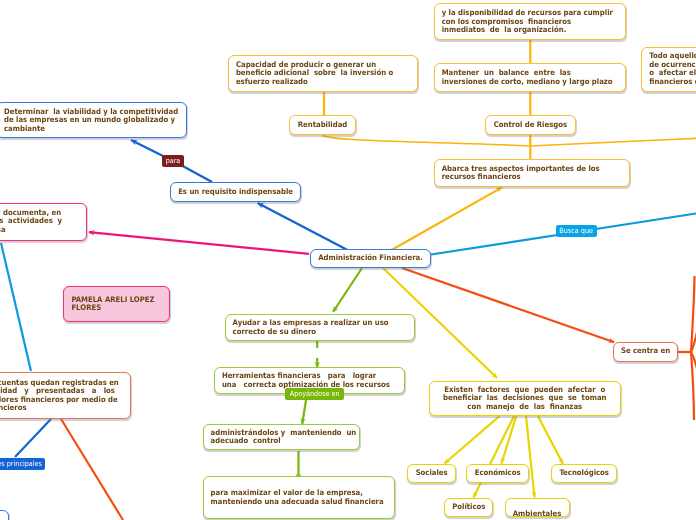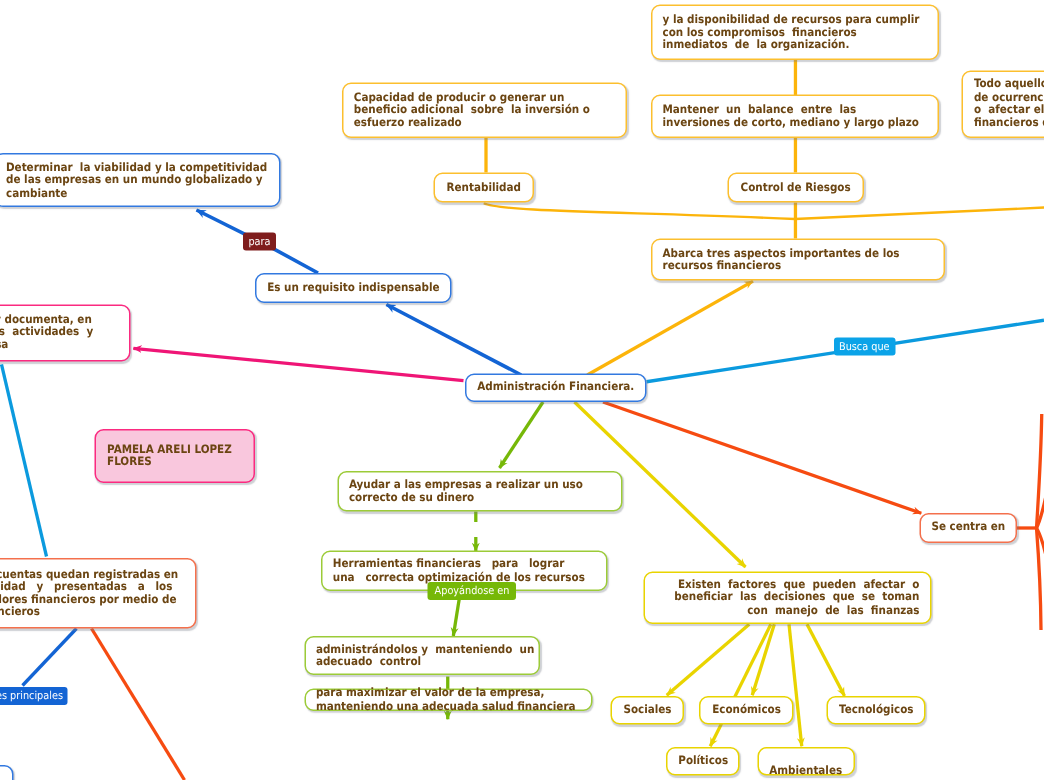--- a/index.html
+++ b/index.html
@@ -107,23 +107,23 @@
     <div class="node" style="left: -48.7px; top: 371.9px; width: 179.9px; height: 47.6px; border-color: rgb(244, 112, 76);"><span style="text-align: left;">Todas las cuentas quedan registradas en
 la contabilidad   y   presentadas   a   los
 los indicadores financieros por medio de
 datos financieros</span></div>
     <div class="node" style="left: 224.6px; top: 314.3px; width: 190.9px; height: 26.8px; border-color: rgb(156, 203, 56);"><span style="text-align: left;">Ayudar a las empresas a realizar un uso
 correcto de su dinero</span></div>
     <div class="node" style="left: 213.9px; top: 367px; width: 190.9px; height: 27.2px; border-color: rgb(156, 203, 56);"><span style="text-align: left;">Herramientas financieras   para   lograr
 una   correcta optimización de los recursos</span></div>
     <div class="node" style="left: 202.6px; top: 423.6px; width: 157px; height: 26.9px; border-color: rgb(156, 203, 56);"><span style="text-align: left;">administrándolos y  manteniendo  un
 adecuado  control</span></div>
-    <div class="node" style="left: 202.6px; top: 459px; width: 192.3px; height: 15px; border-color: rgb(156, 203, 56);"><span style="text-align: left;">para maximizar el valor de la empresa,
+    <div class="node" style="left: 202.6px; top: 476px; width: 192.3px; height: 43px; border-color: rgb(156, 203, 56);"><span style="text-align: left;">para maximizar el valor de la empresa,
 manteniendo una adecuada salud financiera</span></div>
-    <div class="node" style="left: 428.5px; top: 380.7px; width: 192.5px; height: 35.5px; border-color: rgb(233, 212, 0);"><span style="text-align: right;">Existen  factores  que  pueden  afectar  o
+    <div class="node" style="left: 428.5px; top: 380.7px; width: 192.5px; height: 35.5px; border-color: rgb(233, 212, 0);"><span style="text-align: center;">Existen  factores  que  pueden  afectar  o
 beneficiar  las  decisiones  que  se  toman
 con  manejo  de  las  finanzas</span></div>
     <div class="node" style="left: 407px; top: 464.1px; width: 49.3px; height: 18.6px; border-color: rgb(233, 212, 0);"><span style="text-align: center;">Sociales</span></div>
     <div class="node" style="left: 466.4px; top: 464.1px; width: 62.6px; height: 18.6px; border-color: rgb(233, 212, 0);"><span style="text-align: center;">Económicos</span></div>
     <div class="node" style="left: 551px; top: 464.1px; width: 66.4px; height: 18.6px; border-color: rgb(233, 212, 0);"><span style="text-align: center;">Tecnológicos</span></div>
     <div class="node" style="left: 444.2px; top: 498.4px; width: 48.8px; height: 18.6px; border-color: rgb(233, 212, 0);"><span style="text-align: center;">Políticos</span></div>
     <div class="node" style="left: 504.5px; top: 498.4px; width: 65.2px; height: 18.6px; border-color: rgb(233, 212, 0);"><span style="text-align: center; margin-top: 14px;">Ambientales</span></div>
     <div class="node" style="left: 612.9px; top: 341.5px; width: 65.3px; height: 20px; border-color: rgb(244, 112, 76);"><span style="text-align: center;">Se centra en</span></div>
     <div class="node" style="left: -60px; top: 510px; width: 69px; height: 30px; border-color: rgb(50, 121, 224);"><span style="text-align: left;"></span></div>
     <div class="badge" style="left: 162.2px; top: 154.6px; width: 21.6px; height: 12.4px; background: #7f1d1d;"><span>para</span></div>

